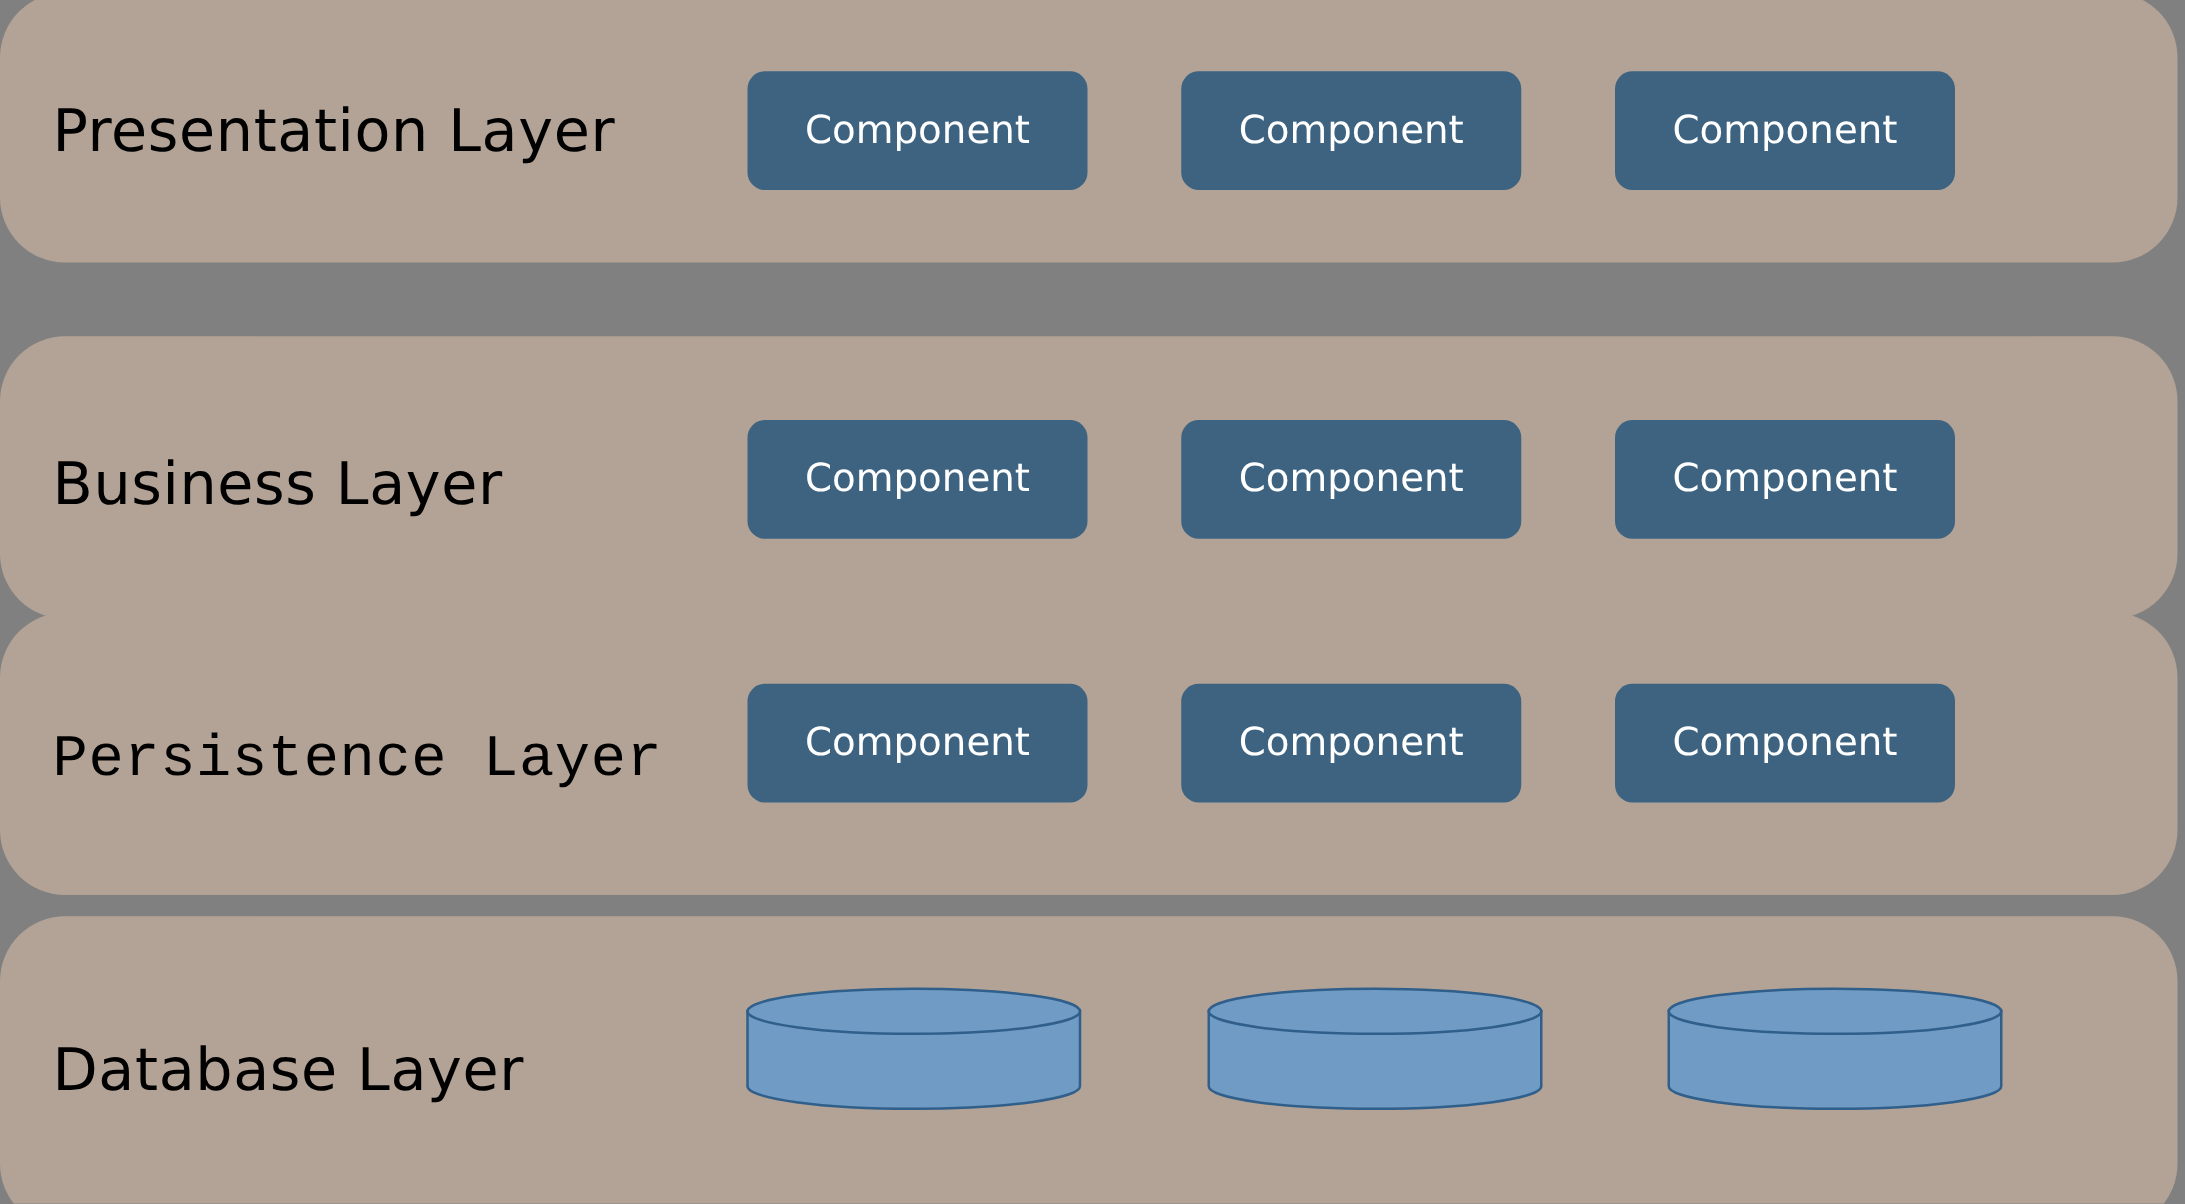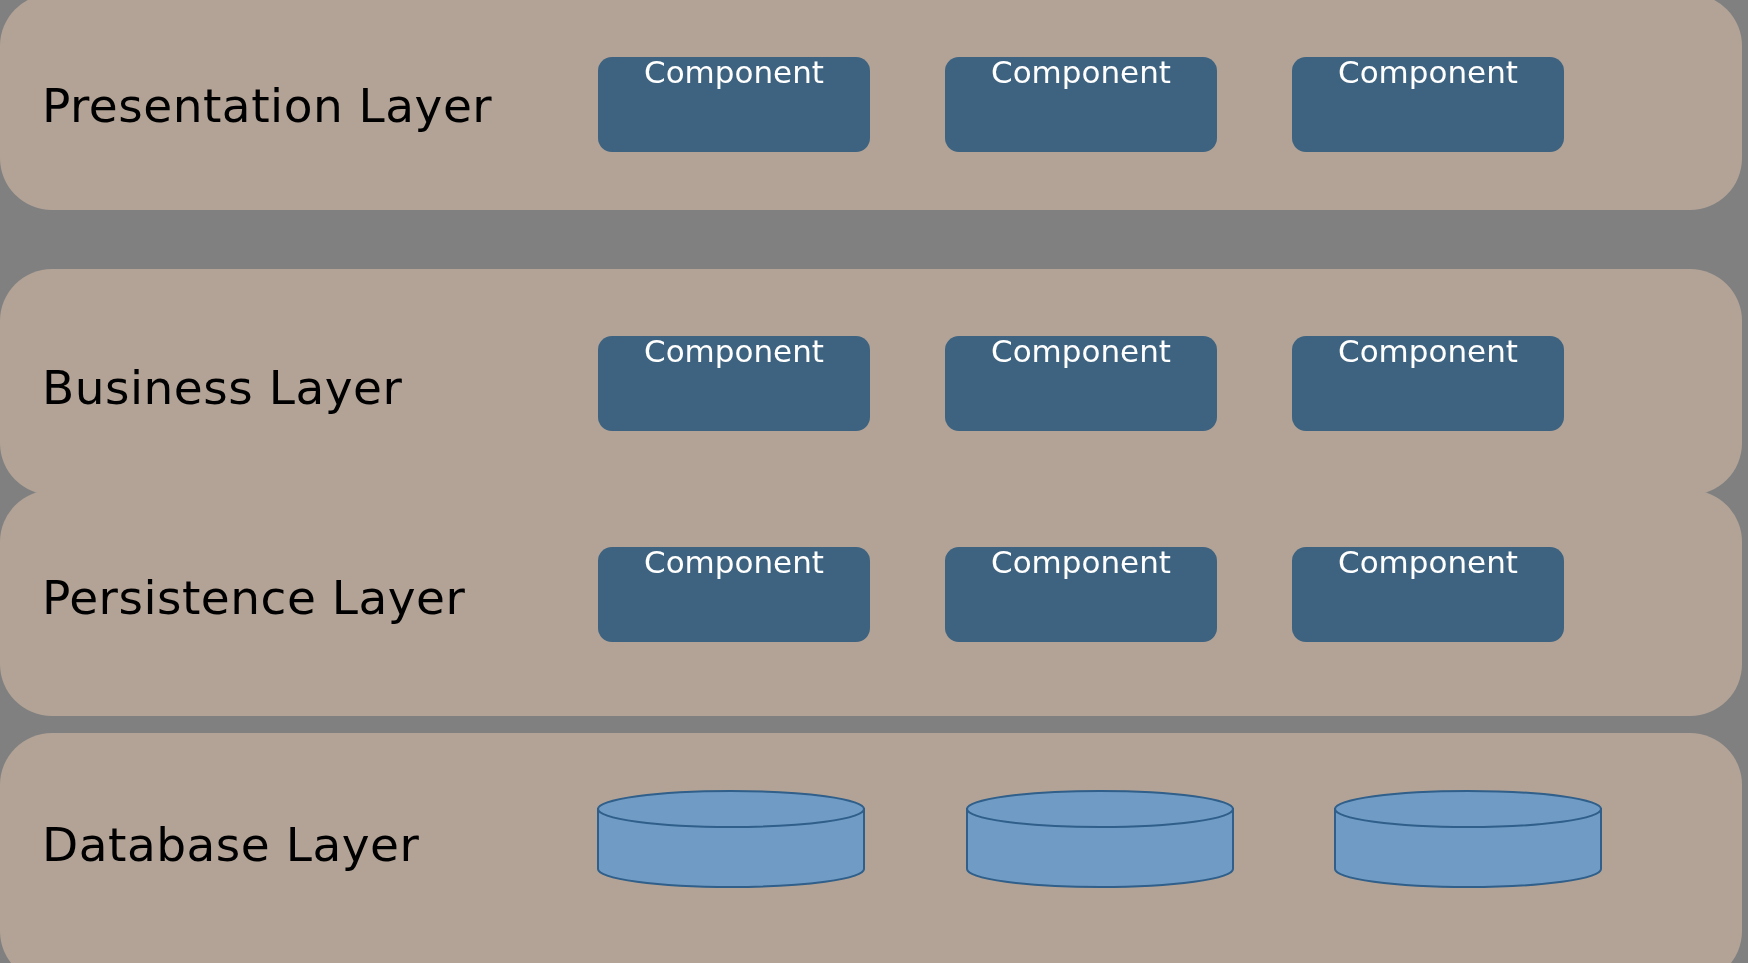--- a/index.html
+++ b/index.html
@@ -33,21 +33,21 @@
     white-space: nowrap;
     line-height: 1;
   }
   .component-box {
     position: absolute;
     width: 272px;
     height: 95px;
     background: #3d6380;
     border-radius: 14px;
     display: flex;
-    align-items: flex-start;
+    align-items: center;
     justify-content: center;
     box-sizing: border-box;
   }
   .component-label {
     color: #ffffff;
     font-size: 31px;
     font-weight: 400;
     line-height: 1;
     white-space: nowrap;
   }
@@ -90,35 +90,35 @@
     </div>
     <div class="component-box" style="left:945px; top:67px;">
       <span class="component-label">Component</span>
     </div>
     <div class="component-box" style="left:1292px; top:67px;">
       <span class="component-label">Component</span>
     </div>
   </div>
 
   <div class="layer-band" style="top:490px; height:226px;">
-    <div class="layer-label" style="top:84px;">Persistence Layer</div>
+    <div class="layer-label" style="top:95px;font-family:Liberation Mono, monospace;">Persistence Layer</div>
 
     <div class="component-box" style="left:598px; top:57px;">
       <span class="component-label">Component</span>
     </div>
     <div class="component-box" style="left:945px; top:57px;">
       <span class="component-label">Component</span>
     </div>
     <div class="component-box" style="left:1292px; top:57px;">
       <span class="component-label">Component</span>
     </div>
   </div>
 
   <div class="layer-band" style="top:733px; height:250px;">
-    <div class="layer-label" style="top:88px;">Database Layer</div>
+    <div class="layer-label" style="top:100px;">Database Layer</div>
 
     <div class="db-cylinder" style="left:597px; top:57px;">
       <svg viewBox="0 0 268 98" preserveAspectRatio="none">
         <path d="M1,19 L1,79 A133,18 0 0 0 267,79 L267,19 Z" fill="#6f9bc4" stroke="#2f5f8a" stroke-width="2"></path>
         <ellipse cx="134" cy="19" rx="133" ry="18" fill="#6f9bc4" stroke="#2f5f8a" stroke-width="2"></ellipse>
       </svg>
     </div>
 
     <div class="db-cylinder" style="left:966px; top:57px;">
       <svg viewBox="0 0 268 98" preserveAspectRatio="none">

